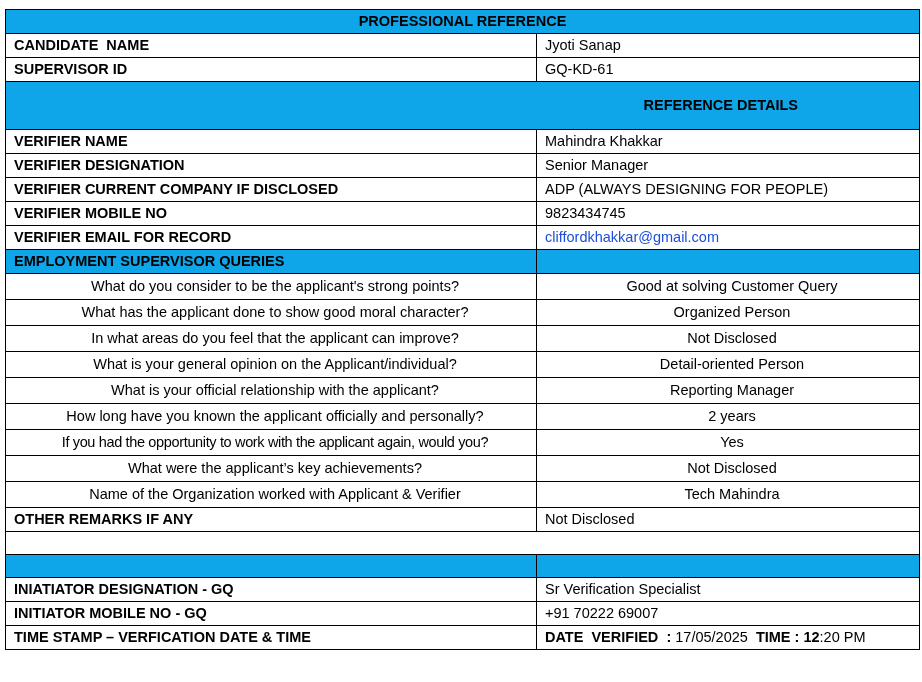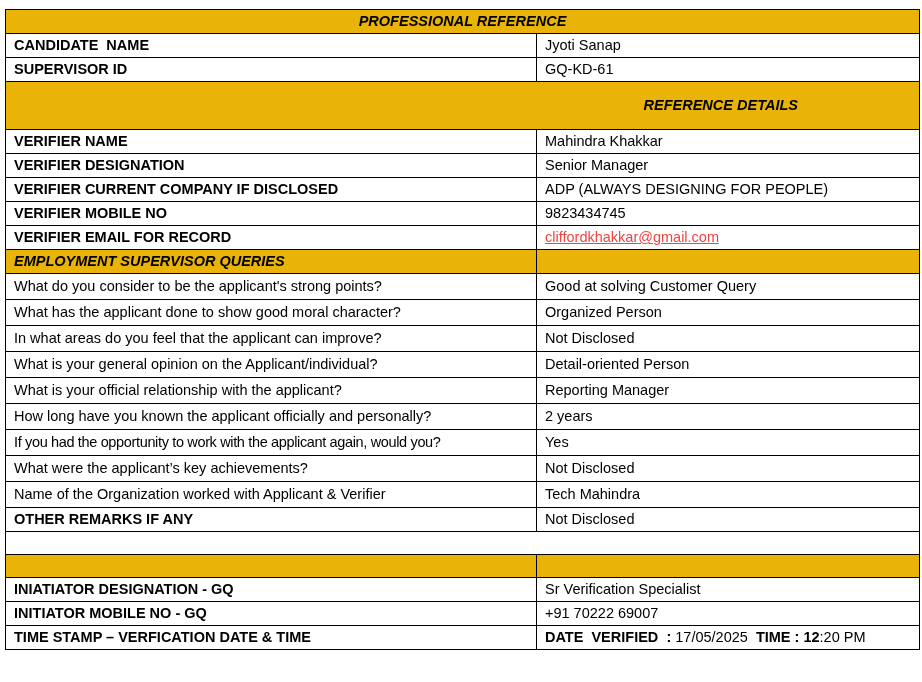--- a/index.html
+++ b/index.html
@@ -1,26 +1,26 @@
 <!DOCTYPE html>
 <html><head>
   <meta charset="utf-8">
   <style>
     html, body { margin: 0; padding: 0; background: #ffffff; }
     body { width: 922px; height: 682px; position: relative; overflow: hidden; font-family: "Liberation Sans", "DejaVu Sans", sans-serif; color: #000; }
     table.ref { position: absolute; left: 5px; top: 9px; width: 914px; border-collapse: collapse; table-layout: fixed; font-size: 14.5px; }
     table.ref td { border: 1.5px solid #000; padding: 0 0 0 8px; height: 23px; line-height: 23px; white-space: nowrap; overflow: hidden; vertical-align: middle; }
     table.ref col.c1 { width: 531px; }
     table.ref col.c2 { width: 383px; }
-    tr.hdr td { background: #eab308; font-weight: bold; font-style: italic; }
+    tr.hdr td { background: #0ea5e9; font-weight: bold; }
     tr.hdr td.center { text-align: center; padding-left: 0; }
-    tr.q td { height: 25px; line-height: 25px; }
+    tr.q td { height: 25px; line-height: 25px; text-align: center; }
     tr.blank td { height: 22px; }
     td.lbl-bold { font-weight: bold; }
-    a.email { color: #ef4444; text-decoration: underline; }
+    a.email { color: #1d4ed8; }
     .b { font-weight: bold; }
   </style>
 </head>
 <body>
 
 <table class="ref">
   <colgroup>
       <col class="c1">
       <col class="c2">
     </colgroup>

